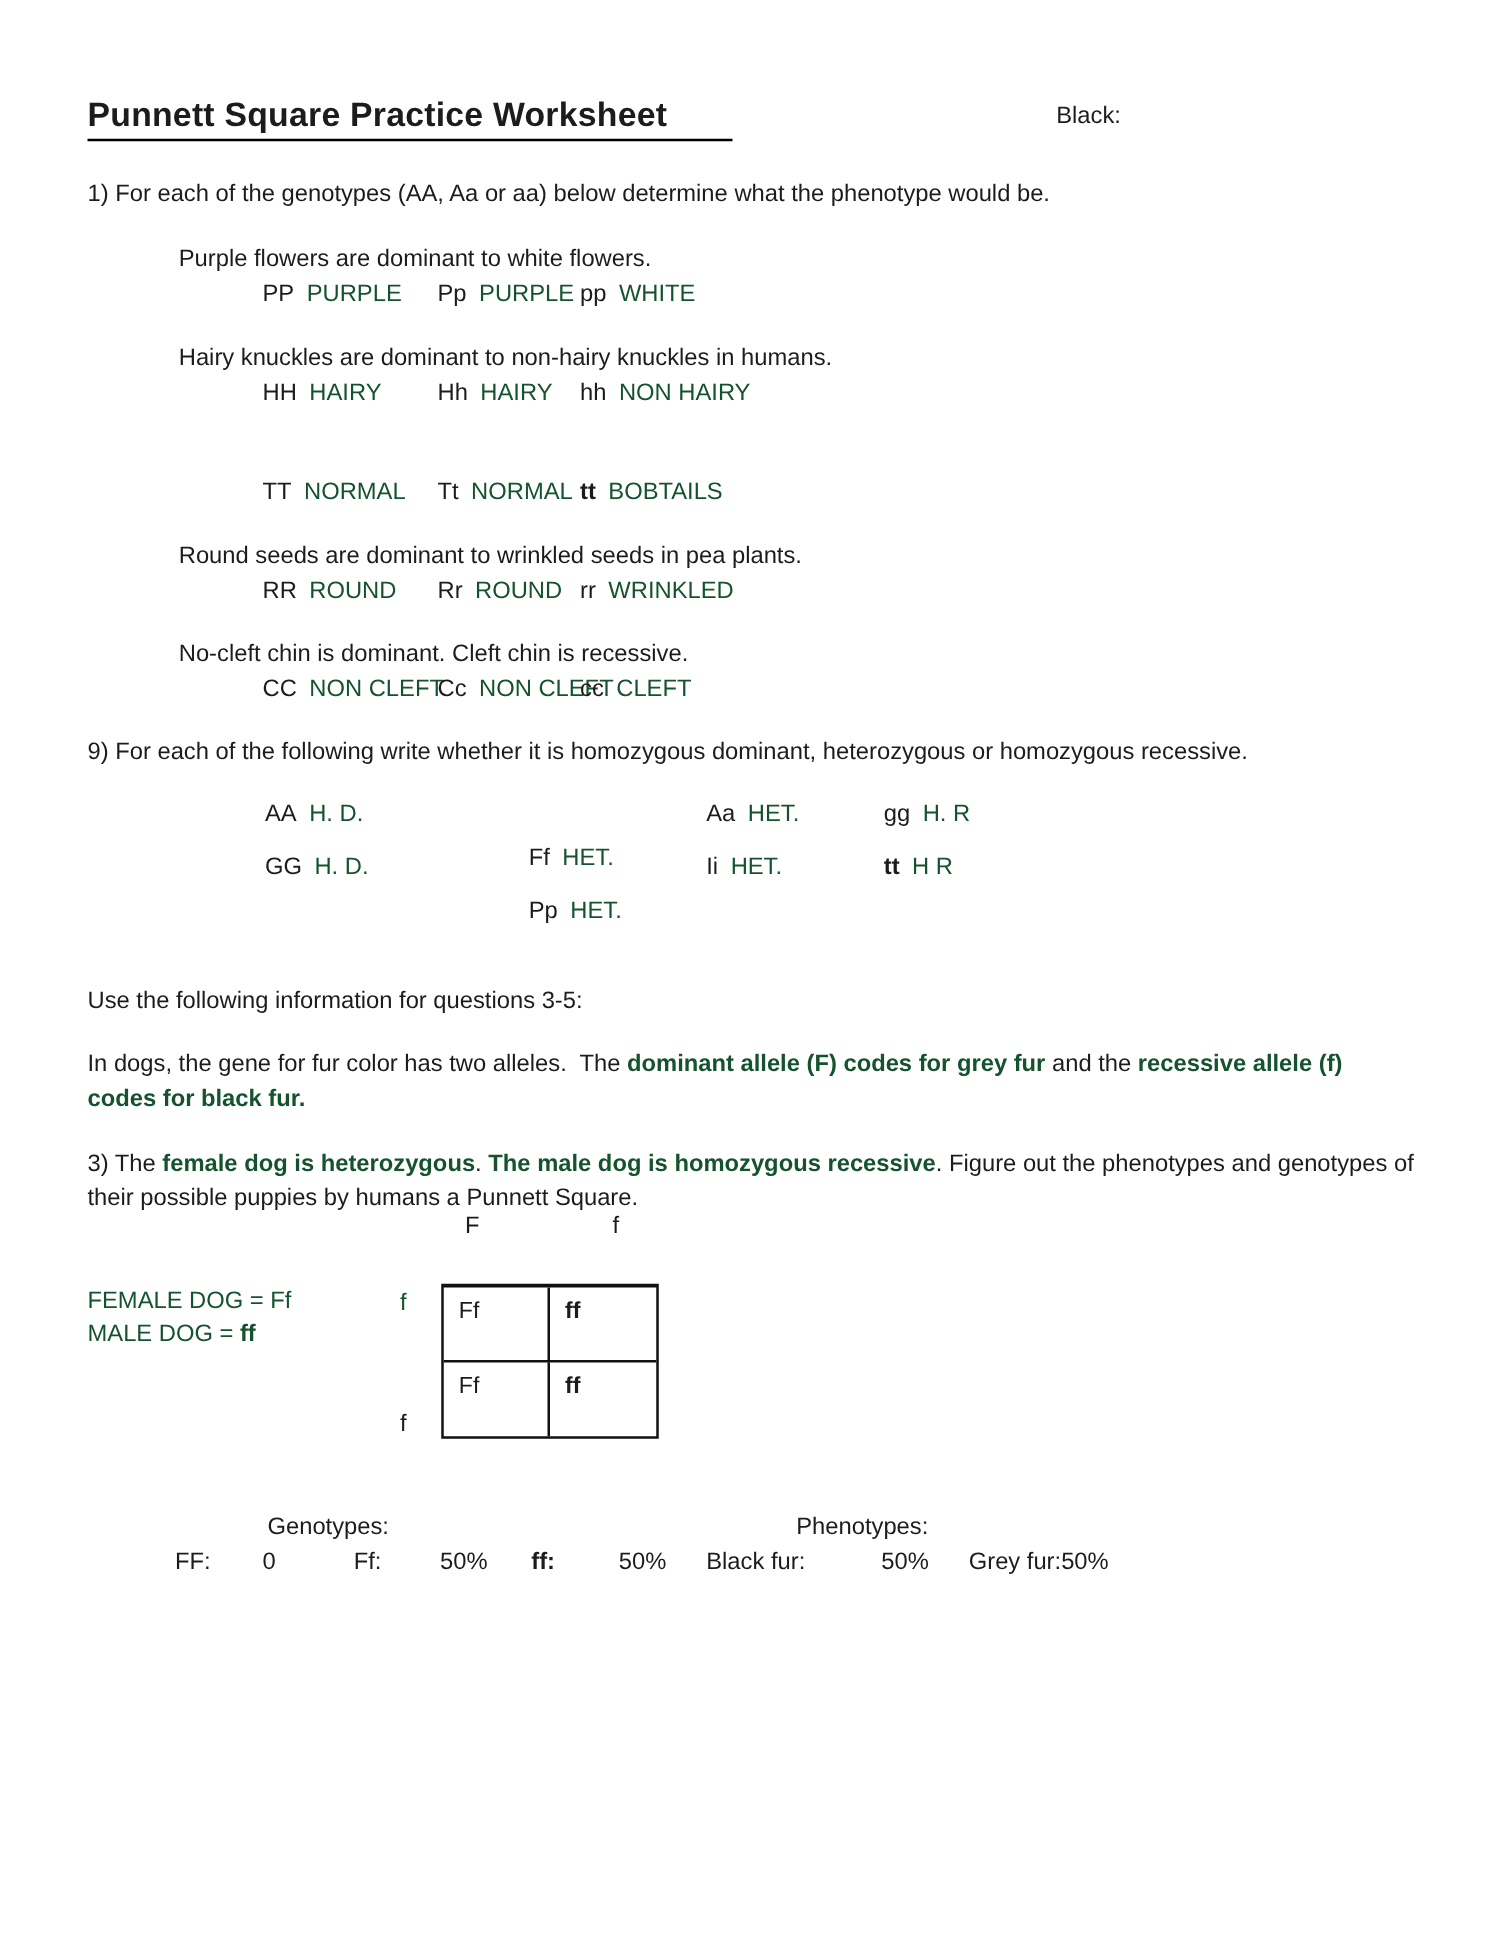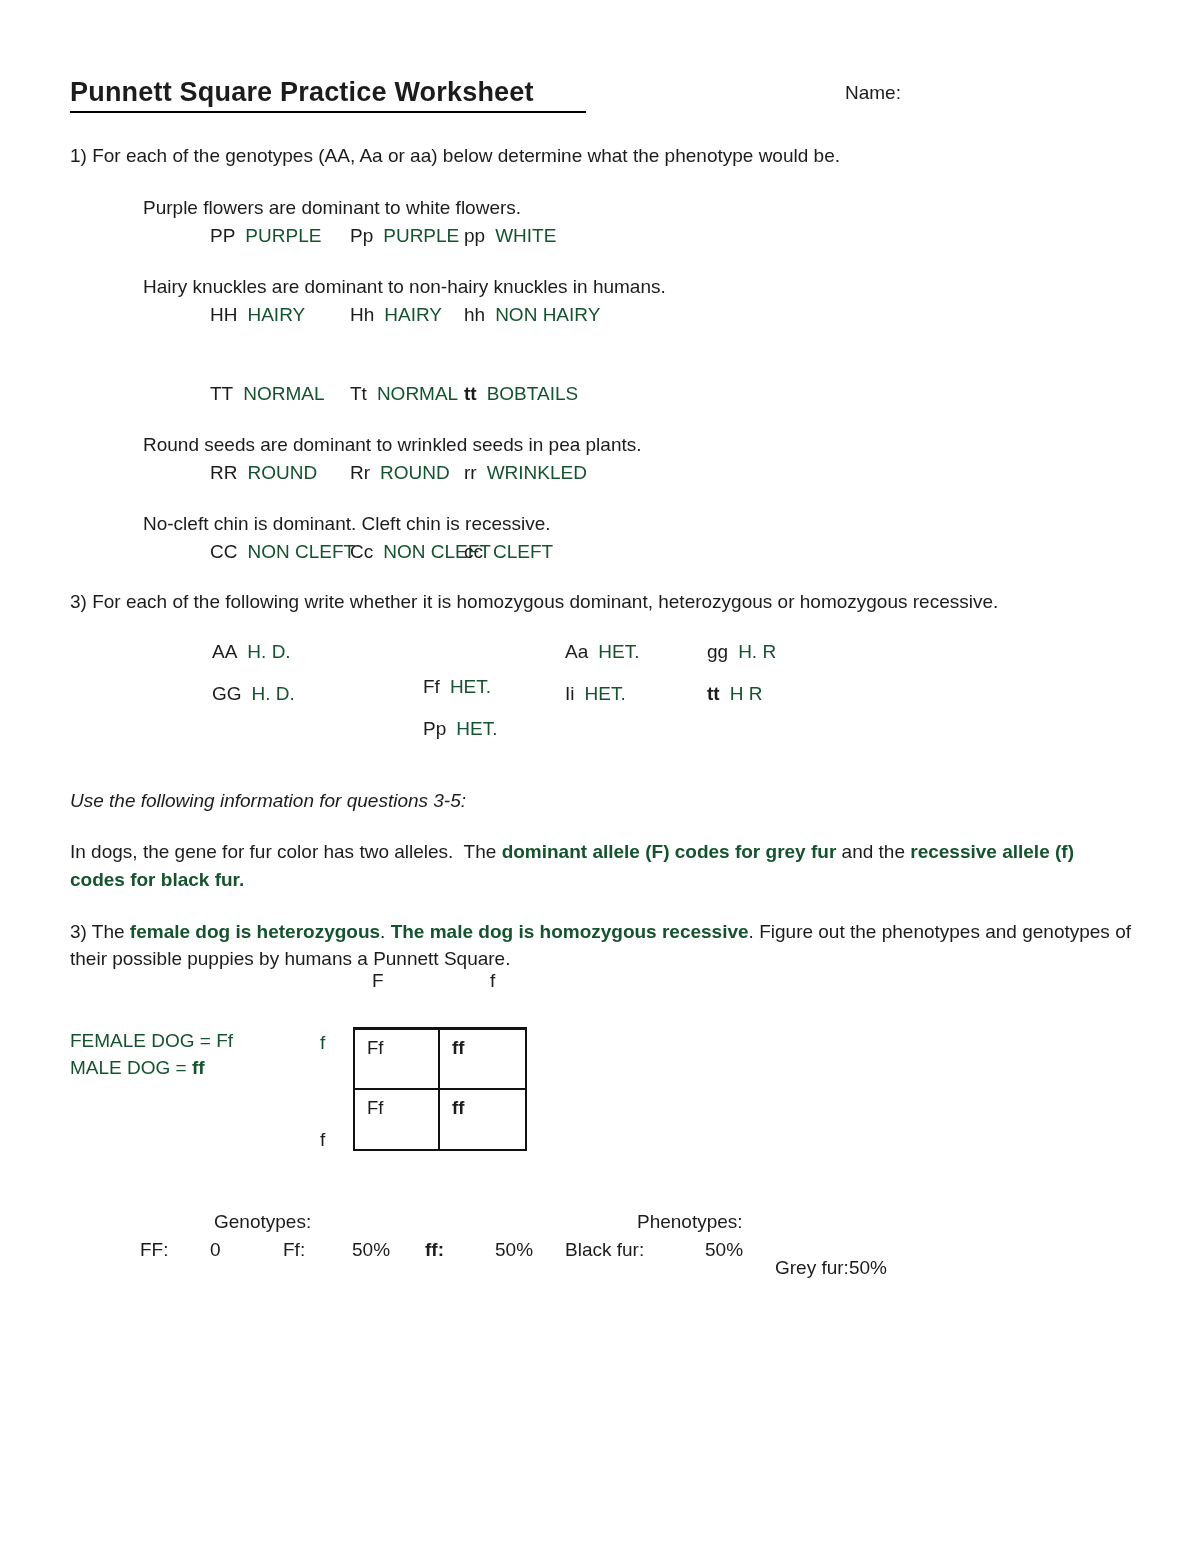--- a/index.html
+++ b/index.html
@@ -3,53 +3,53 @@
 <meta charset="utf-8">
 <style>
   html,body{margin:0;padding:0;background:#ffffff;}
   .page{
     position:relative;width:1200px;height:1553px;background:#ffffff;
     font-family:"Liberation Sans",sans-serif;color:#1c1c1c;overflow:hidden;
   }
   .abs{position:absolute;white-space:pre;font-size:19px;line-height:1.2;}
   .red{color:#14532d;}
   .b{font-weight:700;}
-  .it{font-style:italic;}
+  .it{}
   .title{
     font-size:27px;font-weight:700;letter-spacing:0.2px;
     border-bottom:2.5px solid #000;padding-right:52px;padding-bottom:3px;
   }
   .name{font-size:19px;}
   .g{margin-right:10px;}
   .row{position:absolute;left:0;top:0;width:1200px;height:26px;}
   .row > span{position:absolute;top:0;}
   
   .p1{left:210px;} .p2{left:350px;} .p3{left:464px;}
   
   .q2c1{left:212px;} .q2c2{left:423px;margin-top:35px;} .q2c3{left:565px;} .q2c4{left:707px;}
   
   .r1{left:140px;} .r2{left:210px;} .r3{left:283px;} .r4{left:352px;}
-  .r5{left:425px;} .r6{left:495px;} .r7{left:565px;} .r8{left:705px;} .r9{left:775px;margin-top:18px;}
+  .r5{left:425px;} .r6{left:495px;} .r7{left:565px;} .r8{left:705px;} .r9{left:775px;}
   
   .psq{
     position:absolute;left:353px;top:1027px;width:174px;height:124px;
     border:2px solid #111;border-top-width:3px;box-sizing:border-box;
     display:grid;grid-template-columns:1fr 1fr;grid-template-rows:1fr 1fr;
   }
   .psq .cell{box-sizing:border-box;padding:7px 0 0 12px;font-size:18.5px;white-space:pre;}
   .psq .cell.cr{border-right:2px solid #111;}
   .psq .cell.cb{border-bottom:2px solid #111;}
 </style>
 </head>
 <body>
 
 <div class="page">
 
   <span class="abs title" style="left:70px;top:76px">Punnett Square Practice Worksheet</span>
-  <span class="abs name" style="left:845px;top:82px">Name:</span>
+  <span class="abs name" style="left:845px;top:82px">Black:</span>
 
   <span class="abs" style="left:70px;top:145px">1) For each of the genotypes (AA, Aa or aa) below determine what the phenotype would be.</span>
 
   <span class="abs" style="left:143px;top:197px">Purple flowers are dominant to white flowers.</span>
   <div class="abs row" style="top:225px">
     <span class="p1"><span class="g">PP</span><span class="red">PURPLE</span></span>
     <span class="p2"><span class="g">Pp</span><span class="red">PURPLE</span></span>
     <span class="p3"><span class="g">pp</span><span class="red">WHITE</span></span>
   </div>
 
@@ -73,21 +73,21 @@
     <span class="p3"><span class="g">rr</span><span class="red">WRINKLED</span></span>
   </div>
 
   <span class="abs" style="left:143px;top:513px">No-cleft chin is dominant. Cleft chin is recessive.</span>
   <div class="abs row" style="top:541px">
     <span class="p1"><span class="g">CC</span><span class="red">NON CLEFT</span></span>
     <span class="p2"><span class="g">Cc</span><span class="red">NON CLEFT</span></span>
     <span class="p3"><span class="g">cc</span><span class="red">CLEFT</span></span>
   </div>
 
-  <span class="abs" style="left:70px;top:591px">3) For each of the following write whether it is homozygous dominant, heterozygous or homozygous recessive.</span>
+  <span class="abs" style="left:70px;top:591px">9) For each of the following write whether it is homozygous dominant, heterozygous or homozygous recessive.</span>
 
   <div class="abs row" style="top:641px">
     <span class="q2c1"><span class="g">AA</span><span class="red">H. D.</span></span>
     <span class="q2c2"><span class="g">Ff</span><span class="red">HET.</span></span>
     <span class="q2c3"><span class="g">Aa</span><span class="red">HET.</span></span>
     <span class="q2c4"><span class="g">gg</span><span class="red">H. R</span></span>
   </div>
   <div class="abs row" style="top:683px">
     <span class="q2c1"><span class="g">GG</span><span class="red">H. D.</span></span>
     <span class="q2c2"><span class="g">Pp</span><span class="red">HET.</span></span>

